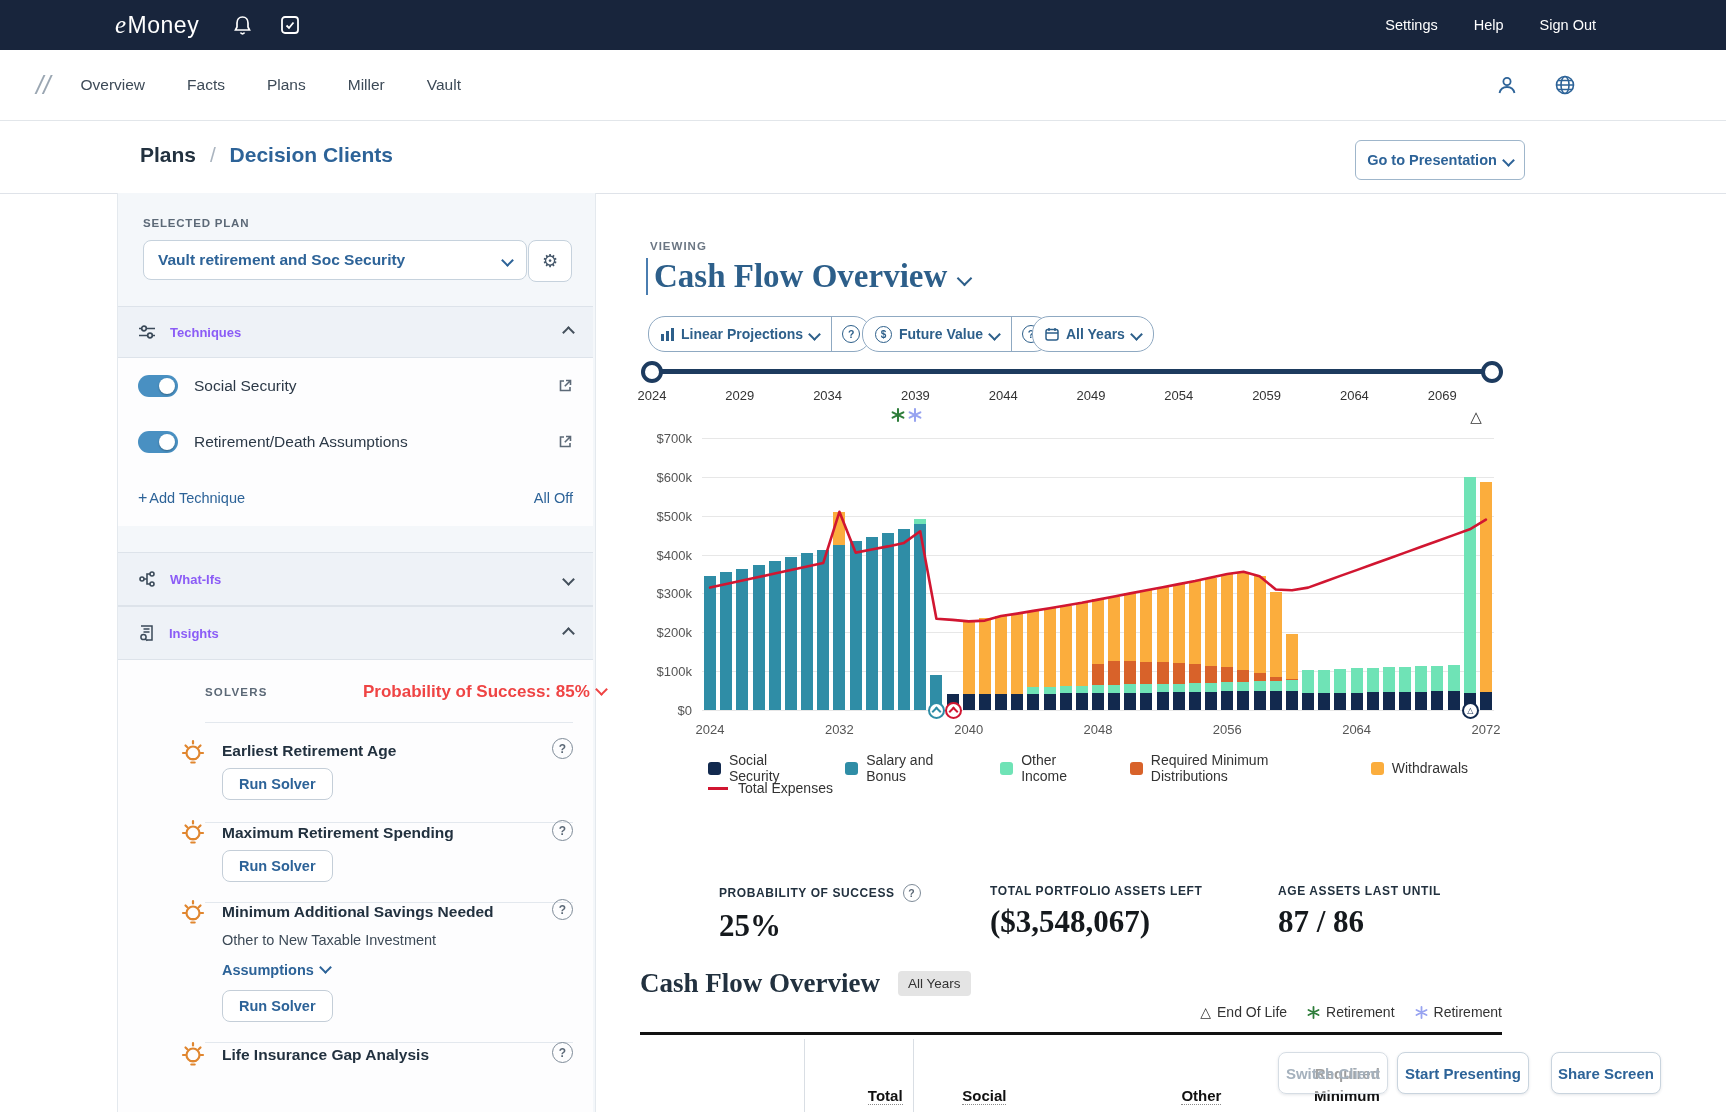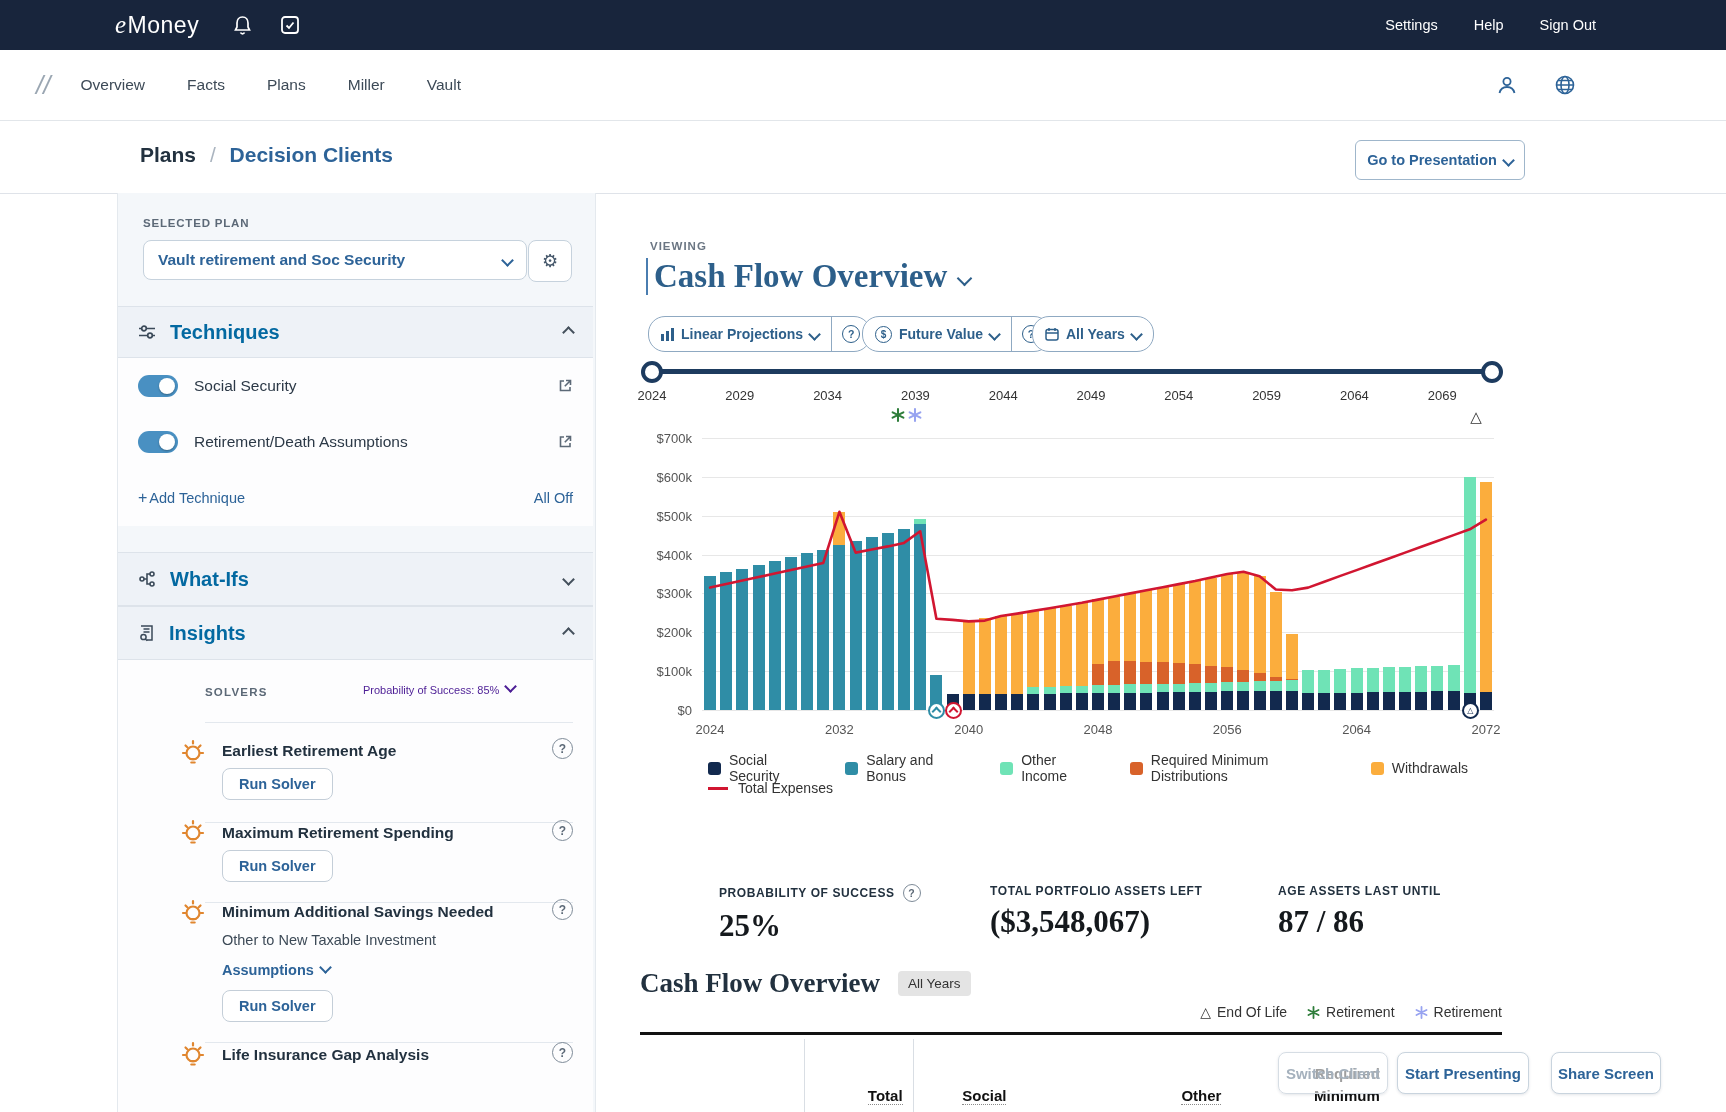--- a/index.html
+++ b/index.html
@@ -35,21 +35,21 @@
   
   .content-top{left:0;top:193px;width:1726px;height:0;border-top:1px solid #dfe3e9}
   .sidebar{left:117px;top:193px;width:477px;height:919px;background:#f4f7fa;
            border-left:1px solid #e4e9ee;border-right:1px solid #e4e9ee}
   .side-label{font-size:11.5px;font-weight:bold;letter-spacing:.8px;color:#5c6977}
   .plan-select{background:#fff;border:1px solid #c6d2dd;border-radius:8px;display:flex;align-items:center;
                padding:0 14px;font-size:15.5px;font-weight:bold;color:#2d6398;justify-content:space-between;cursor:pointer}
   .gear-btn{background:#fff;border:1px solid #c6d2dd;border-radius:8px;display:flex;align-items:center;
             justify-content:center;font-size:18px;color:#46586b;cursor:pointer}
   .sec-header{background:#eef2f7;border-top:1px solid #dde3ea;border-bottom:1px solid #dde3ea;
-              display:flex;align-items:center;padding:0 20px;font-size:20px;font-weight:bold;color:#0369a1;cursor:pointer}
+              display:flex;align-items:center;padding:0 20px;font-size:13px;font-weight:bold;color:#8b5cf6;cursor:pointer}
   .sec-header .hicon{margin-right:14px;display:flex}
   .sec-header .hchev{margin-left:auto;color:#44505c}
   .white-row{background:#fdfdfe;display:flex;align-items:center;padding:0 20px}
   .toggle{width:40px;height:22px;border-radius:11px;background:#4990c2;position:relative;flex:0 0 auto;cursor:pointer}
   .toggle .knob{position:absolute;right:3px;top:3px;width:16px;height:16px;border-radius:50%;background:#fff;
                 box-shadow:0 1px 2px rgba(0,0,0,.3)}
   .row-divider{height:0;border-top:1px solid #e3e8ee}
   .blue-link{color:#2d6398;font-size:14.5px;cursor:pointer}
   .qmark{width:19px;height:19px;border-radius:50%;border:1.5px solid #7e8b98;color:#5c6977;font-size:12px;
          font-weight:bold;display:inline-flex;align-items:center;justify-content:center;flex:0 0 auto}
@@ -237,21 +237,21 @@
         <circle cx="5.5" cy="13" r="2.6"></circle>
         <path d="M7.4 15 L9.2 16.8"></path>
     </svg>
   </span>
   <span>Insights</span>
   <span class="hchev chev up"></span>
 </div>
 
 <div class="abs" style="left:118px;top:660px;width:475px;height:452px;background:#fdfdfe"></div>
 <div class="abs side-label" style="left:205px;top:686px;letter-spacing:1.2px">SOLVERS</div>
-<div class="abs" style="left:363px;top:682px;font-size:11px;font-weight:normal;color:#4c1d95;cursor:pointer">
+<div class="abs" style="left:363px;top:682px;font-size:17px;font-weight:bold;color:#ef4444;cursor:pointer">
   <span>Probability of Success: 85%</span><span class="chev"></span>
 </div>
 <div class="abs row-divider" style="left:205px;top:722px;width:368px"></div>
 
 <div class="abs" style="left:178px;top:738px">
   <svg width="30" height="32" viewBox="0 0 30 32" fill="none" stroke="#e0862f" stroke-width="2.2" stroke-linecap="round">
     <circle cx="15" cy="15" r="6.5"></circle>
       <path d="M12.5 21 h5 M13.3 24.5 h3.4"></path>
     <path d="M15 3 V5.5 M5 15 H7.5 M22.5 15 H25 M7.5 7.5 L9.3 9.3 M22.5 7.5 L20.7 9.3"></path>
   </svg>

